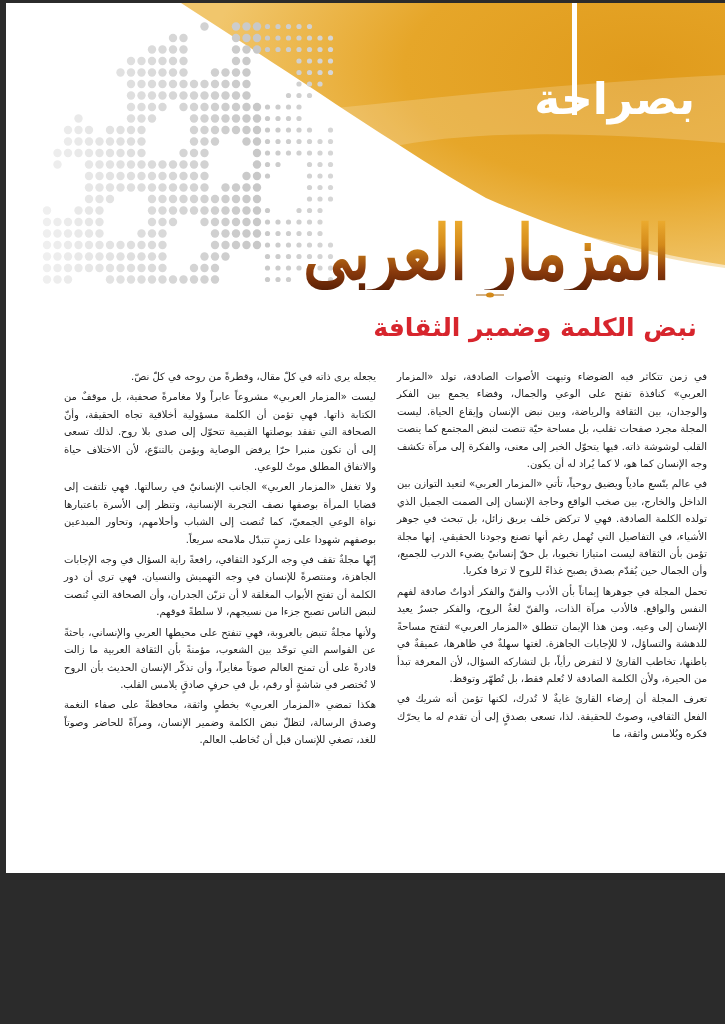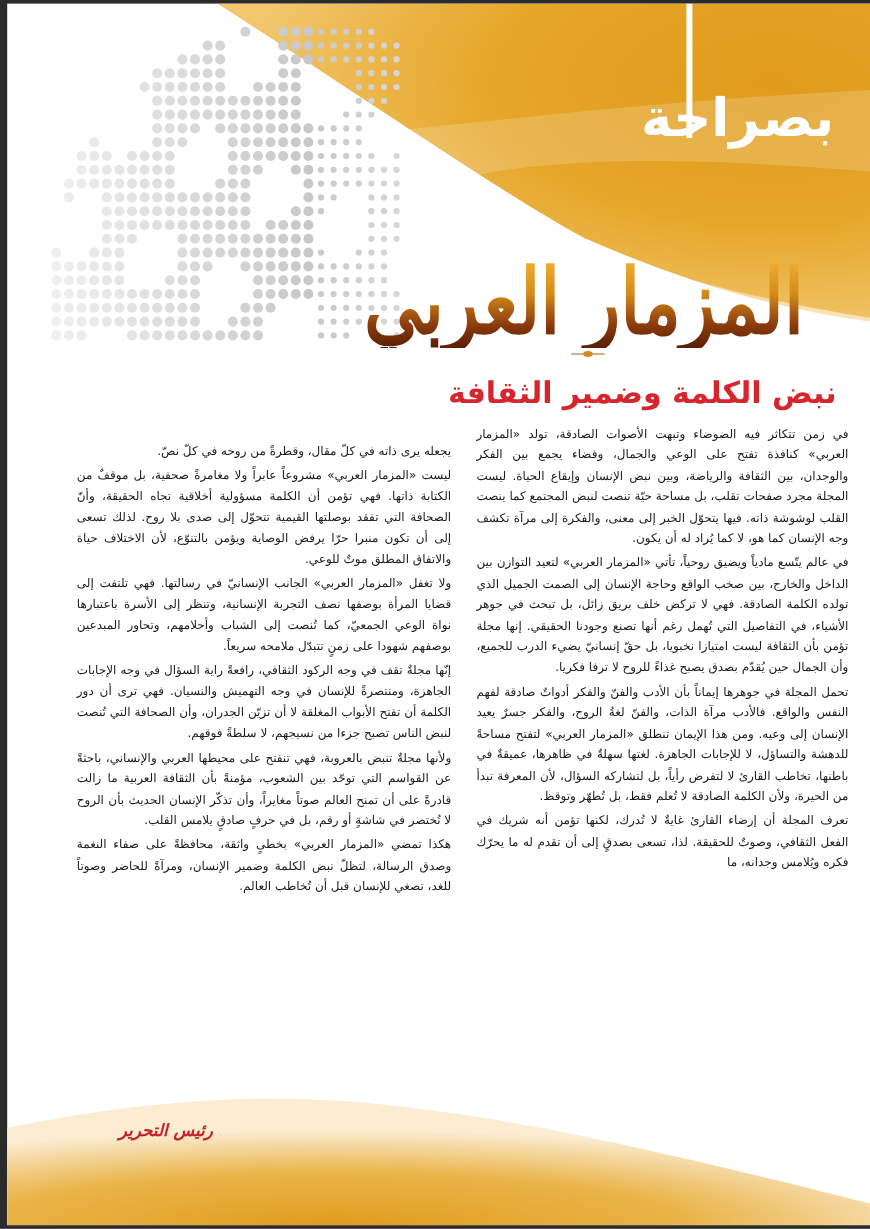--- a/index.html
+++ b/index.html
@@ -2,21 +2,21 @@
 <html><head>
 <meta charset="utf-8">
 <style>
   html, body { margin: 0; padding: 0; }
   body {
     width: 725px; height: 1024px; overflow: hidden;
     background: #2b2b2b;
     font-family: "DejaVu Sans", sans-serif;
   }
   .page {
-    position: absolute; left: 6px; top: 3px; width: 719px; height: 1018px;
+    position: absolute; left: 6px; top: 3px; width: 719px; height: 870px;
     background: #ffffff; overflow: hidden;
   }
   
   .swoosh-top {
     position: absolute; left: 0; top: 0; width: 719px; height: 300px;
   }
   .swoosh-bottom {
     position: absolute; left: 0; top: 880px; width: 719px; height: 138px;
   }
   .globe { position: absolute; left: 0; top: 0; width: 380px; height: 320px; }
@@ -43,21 +43,21 @@
     position: absolute; right: 28px; top: 310px;
     font-family: "DejaVu Sans", sans-serif; font-weight: bold; font-size: 25px;
     color: #d7252d; direction: rtl;
   }
   .col {
     position: absolute; direction: rtl; text-align: justify;
     font-family: "DejaVu Sans", sans-serif; font-size: 10px; line-height: 17.4px;
     color: #1c1c1c;
   }
   .col p { margin: 0 0 3px 0; }
-  .col-right { left: 391px; top: 351px; width: 310px; }
+  .col-right { left: 391px; top: 365px; width: 310px; }
   .col-left { left: 58px; top: 365px; width: 312px; }
   .signature {
     position: absolute; left: 93px; top: 932px;
     font-family: "DejaVu Sans", sans-serif; font-weight: bold; font-size: 14px;
     color: #c8202a; direction: rtl; font-style: italic;
   }
 </style>
 </head>
 <body>
 
@@ -492,21 +492,21 @@
   <svg class="logo-ornament" viewBox="0 0 28 6">
     <line x1="0" y1="3" x2="28" y2="3" stroke="#a8640f" stroke-width="1"></line>
     <ellipse cx="14" cy="3" rx="4" ry="2.5" fill="#d48a1a"></ellipse>
   </svg>
   <div class="tagline">نبض الكلمة وضمير الثقافة</div>
 
   <div class="col col-right">
     <p>في زمن تتكاثر فيه الضوضاء وتبهت الأصوات الصادقة، تولد «المزمار العربي» كنافذة تفتح على الوعي والجمال، وفضاء يجمع بين الفكر والوجدان، بين الثقافة والرياضة، وبين نبض الإنسان وإيقاع الحياة. ليست المجلة مجرد صفحات تقلب، بل مساحة حيّة تنصت لنبض المجتمع كما ينصت القلب لوشوشة ذاته. فيها يتحوّل الخبر إلى معنى، والفكرة إلى مرآة تكشف وجه الإنسان كما هو، لا كما يُراد له أن يكون.</p>
     <p>في عالم يتّسع مادياً ويضيق روحياً، تأتي «المزمار العربي» لتعيد التوازن بين الداخل والخارج، بين صخب الواقع وحاجة الإنسان إلى الصمت الجميل الذي تولده الكلمة الصادقة. فهي لا تركض خلف بريق زائل، بل تبحث في جوهر الأشياء، في التفاصيل التي تُهمل رغم أنها تصنع وجودنا الحقيقي. إنها مجلة تؤمن بأن الثقافة ليست امتيازا نخبويا، بل حقّ إنسانيّ يضيء الدرب للجميع، وأن الجمال حين يُقدّم بصدق يصبح غذاءً للروح لا ترفا فكريا.</p>
     <p>تحمل المجلة في جوهرها إيماناً بأن الأدب والفنّ والفكر أدواتٌ صادقة لفهم النفس والواقع. فالأدب مرآة الذات، والفنّ لغةُ الروح، والفكر جسرٌ يعيد الإنسان إلى وعيه. ومن هذا الإيمان تنطلق «المزمار العربي» لتفتح مساحةً للدهشة والتساؤل، لا للإجابات الجاهزة. لغتها سهلةٌ في ظاهرها، عميقةٌ في باطنها، تخاطب القارئ لا لتفرض رأياً، بل لتشاركه السؤال، لأن المعرفة تبدأ من الحيرة، ولأن الكلمة الصادقة لا تُعلم فقط، بل تُطهّر وتوقظ.</p>
-    <p>تعرف المجلة أن إرضاء القارئ غايةٌ لا تُدرك، لكنها تؤمن أنه شريك في الفعل الثقافي، وصوتٌ للحقيقة. لذا، تسعى بصدقٍ إلى أن تقدم له ما يحرّك فكره ويُلامس وجدانه، ما</p>
+    <p>تعرف المجلة أن إرضاء القارئ غايةٌ لا تُدرك، لكنها تؤمن أنه شريك في الفعل الثقافي، وصوتٌ للحقيقة. لذا، تسعى بصدقٍ إلى أن تقدم له ما يحرّك فكره ويُلامس واثقة، ما</p>
   </div>
 
   <div class="col col-left">
     <p>يجعله يرى ذاته في كلّ مقال، وقطرةً من روحه في كلّ نصّ.</p>
     <p>ليست «المزمار العربي» مشروعاً عابراً ولا مغامرةً صحفية، بل موقفٌ من الكتابة ذاتها. فهي تؤمن أن الكلمة مسؤولية أخلاقية تجاه الحقيقة، وأنّ الصحافة التي تفقد بوصلتها القيمية تتحوّل إلى صدى بلا روح. لذلك تسعى إلى أن تكون منبرا حرّا يرفض الوصاية ويؤمن بالتنوّع، لأن الاختلاف حياة والاتفاق المطلق موتٌ للوعي.</p>
     <p>ولا تغفل «المزمار العربي» الجانب الإنسانيّ في رسالتها. فهي تلتفت إلى قضايا المرأة بوصفها نصف التجربة الإنسانية، وتنظر إلى الأسرة باعتبارها نواة الوعي الجمعيّ، كما تُنصت إلى الشباب وأحلامهم، وتحاور المبدعين بوصفهم شهودا على زمنٍ تتبدّل ملامحه سريعاً.</p>
     <p>إنّها مجلةٌ تقف في وجه الركود الثقافي، رافعةً راية السؤال في وجه الإجابات الجاهزة، ومنتصرةً للإنسان في وجه التهميش والنسيان. فهي ترى أن دور الكلمة أن تفتح الأبواب المغلقة لا أن تزيّن الجدران، وأن الصحافة التي تُنصت لنبض الناس تصبح جزءا من نسيجهم، لا سلطةً فوقهم.</p>
     <p>ولأنها مجلةٌ تنبض بالعروبة، فهي تنفتح على محيطها العربي والإنساني، باحثةً عن القواسم التي توحّد بين الشعوب، مؤمنةً بأن الثقافة العربية ما زالت قادرةً على أن تمنح العالم صوتاً مغايراً، وأن تذكّر الإنسان الحديث بأن الروح لا تُختصر في شاشةٍ أو رقم، بل في حرفٍ صادقٍ يلامس القلب.</p>
     <p>هكذا تمضي «المزمار العربي» بخطىٍ واثقة، محافظةً على صفاء النغمة وصدق الرسالة، لتظلّ نبض الكلمة وضمير الإنسان، ومرآةً للحاضر وصوتاً للغد، تصغي للإنسان قبل أن تُخاطب العالم.</p>
   </div>

